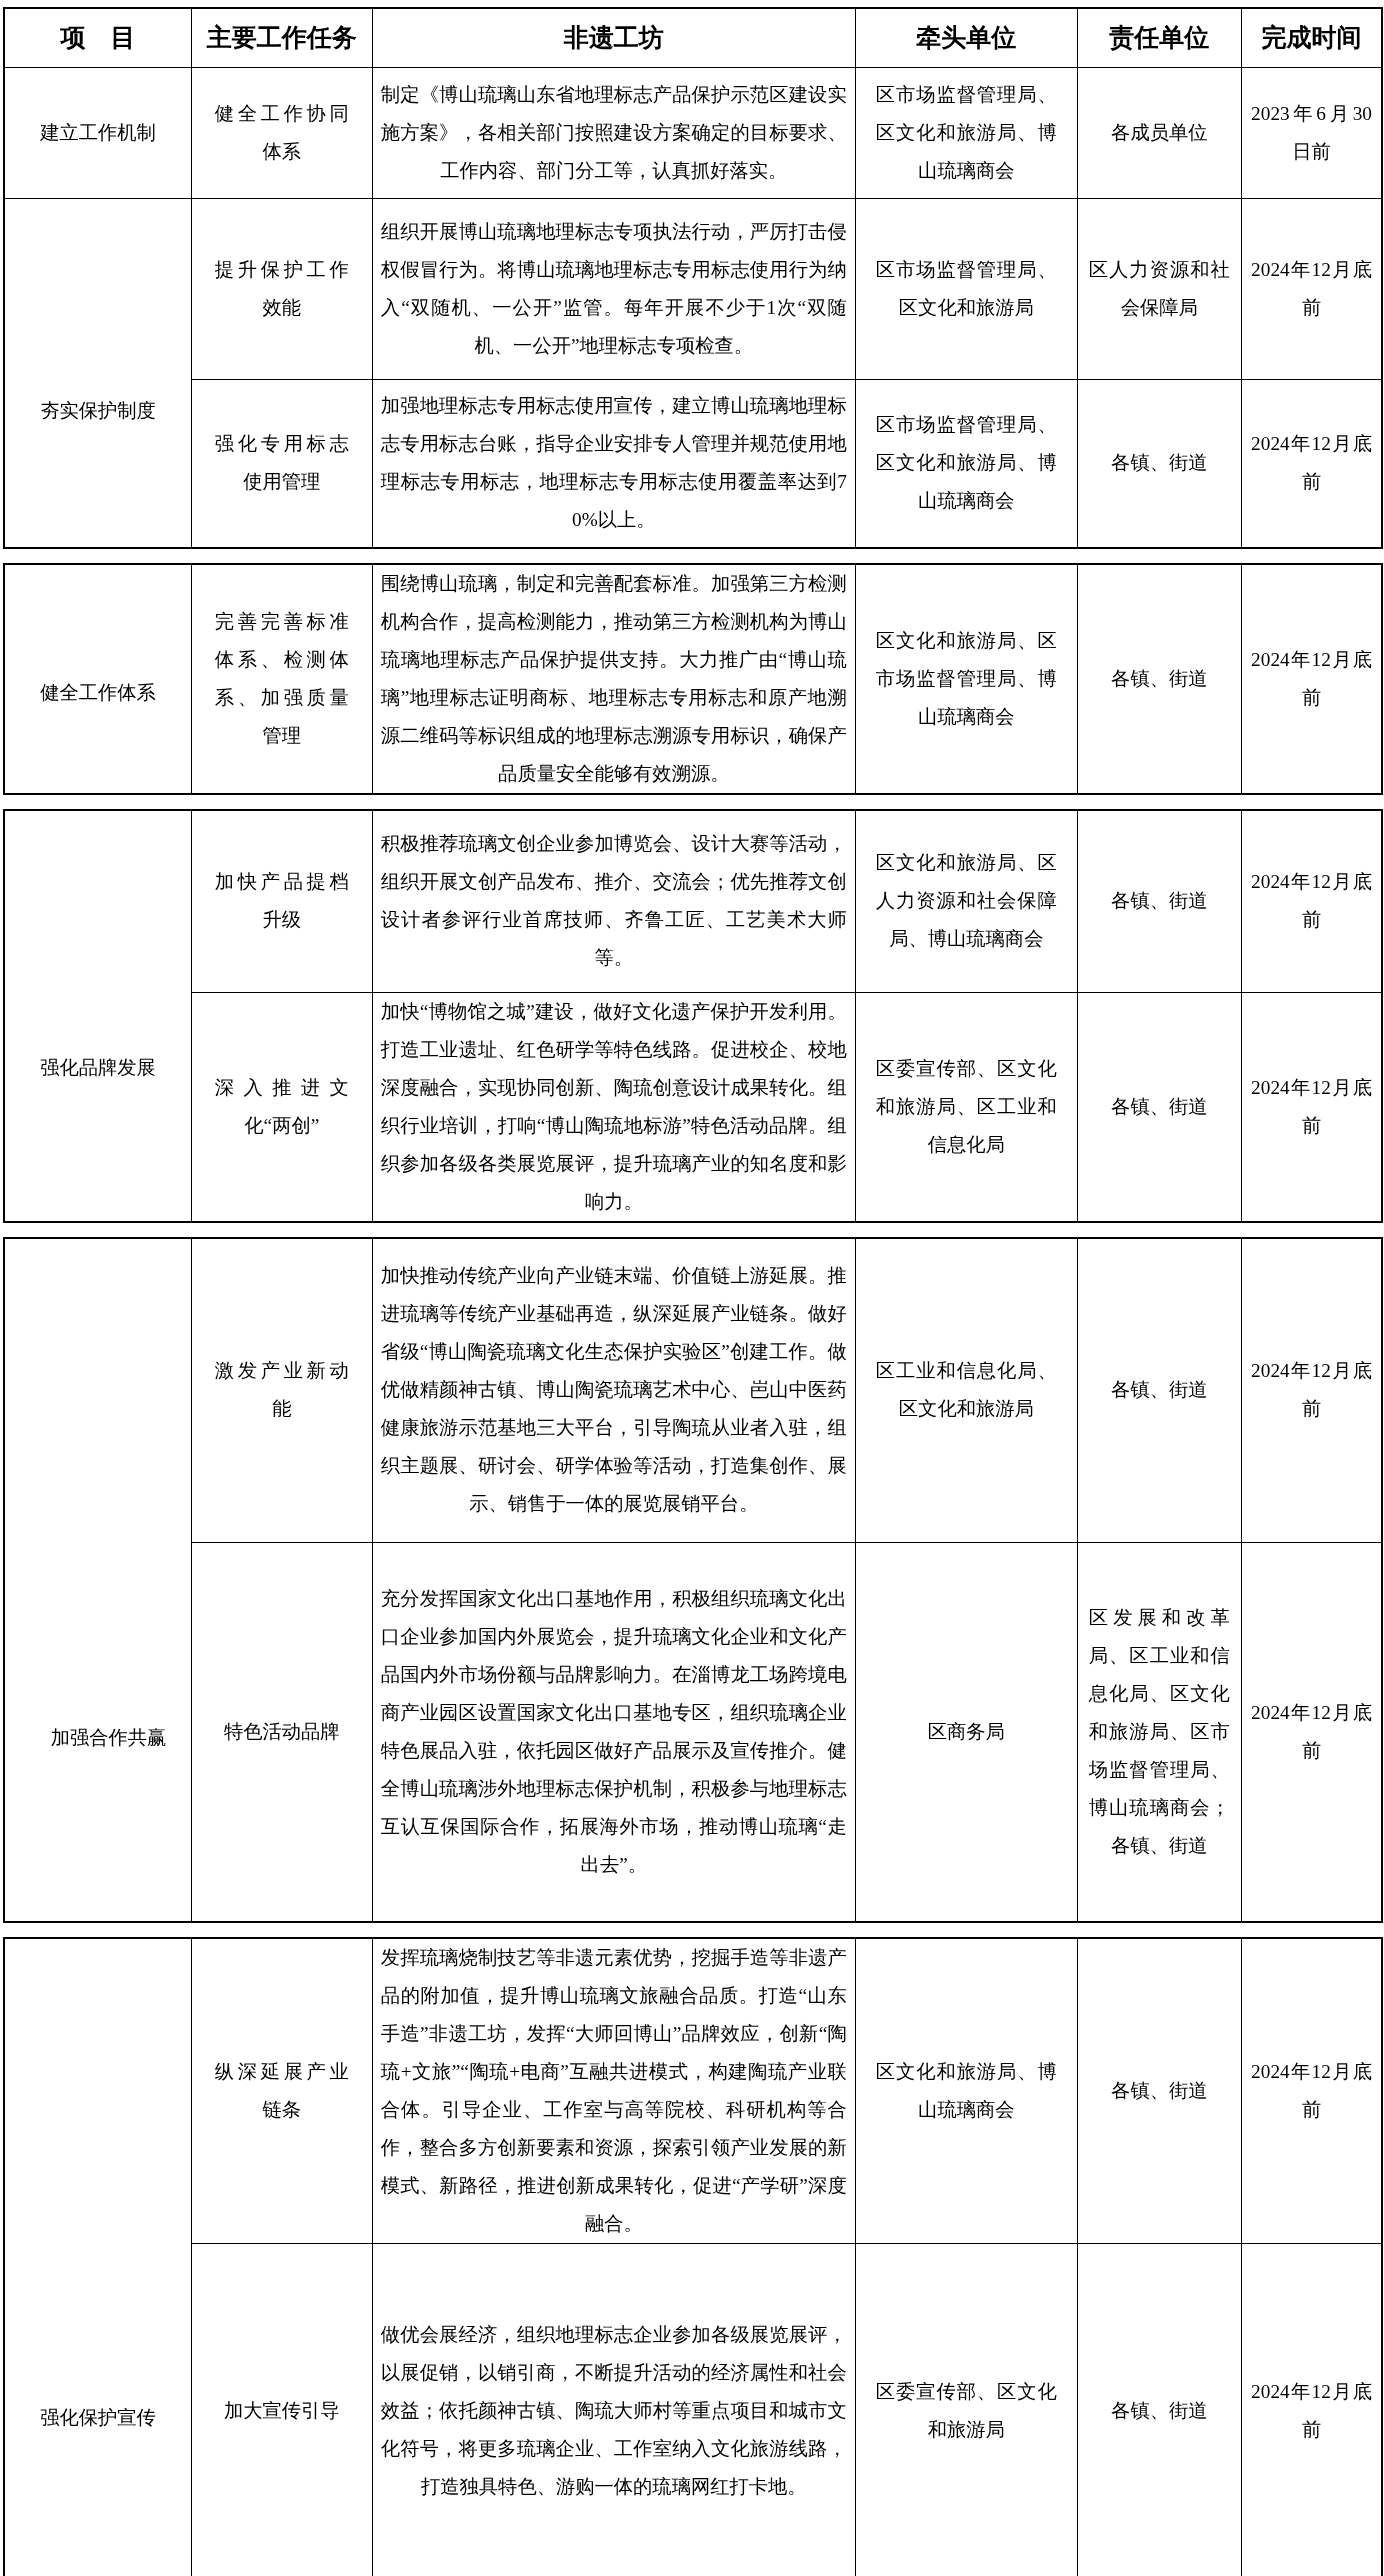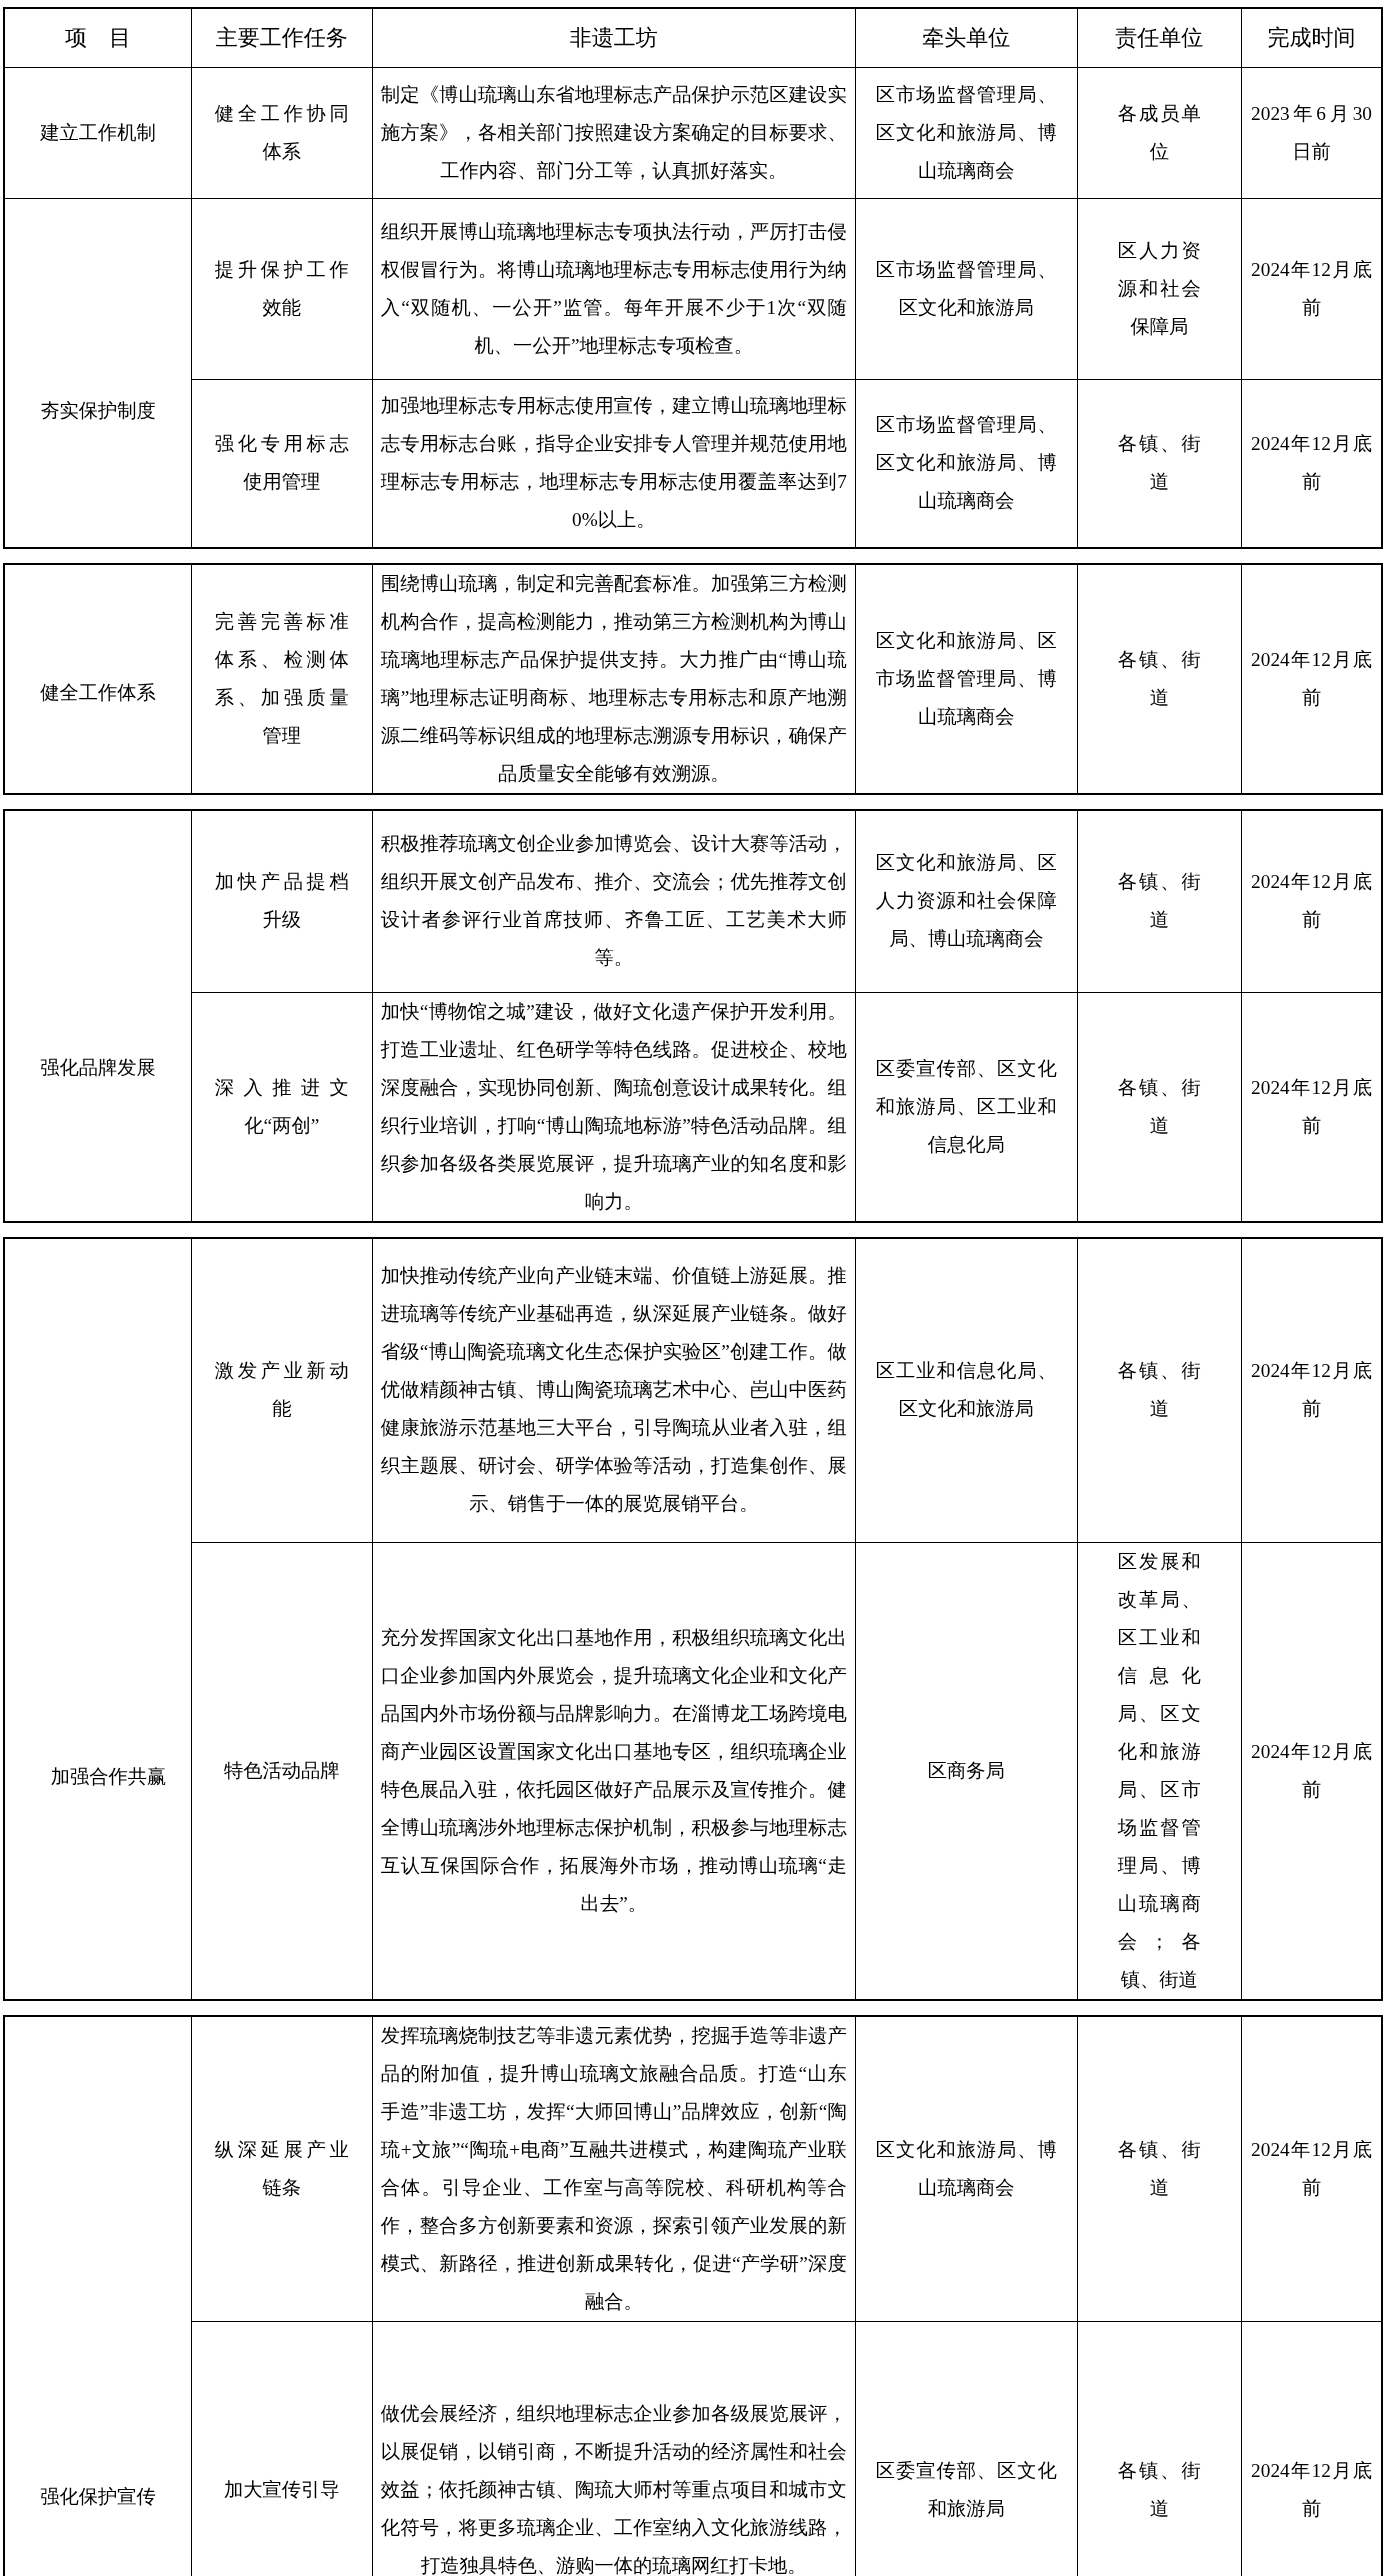--- a/index.html
+++ b/index.html
@@ -34,22 +34,22 @@
   th, td {
     border: 1.3px solid #000;
     vertical-align: middle;
     font-size: 19.3px;
     line-height: 38px;
     padding: 0;
     word-break: break-all;
     overflow: hidden;
   }
   th {
-    font-weight: normal;
-    font-size: 22px;
+    font-weight: bold;
+    font-size: 25px;
     text-align: center;
     height: 58px;
     line-height: 27px;
   }
   td.project, td.task {
     text-align: justify;
     text-align-last: center;
     padding: 0 23px;
   }
   td.content {
@@ -58,21 +58,21 @@
     padding: 0 8px;
   }
   td.lead {
     text-align: justify;
     text-align-last: center;
     padding: 0 20px;
   }
   td.resp {
     text-align: justify;
     text-align-last: center;
-    padding: 0 40px;
+    padding: 0 11px;
   }
   td.deadline {
     text-align: justify;
     text-align-last: center;
     padding: 0 9.3px;
   }
   
   td.project.off-b1 { padding-top: 76px; }
   td.project.off-b2 { padding-top: 27px;  }
   td.project.off-b3 { padding-top: 105px; margin-top: 8px; }

